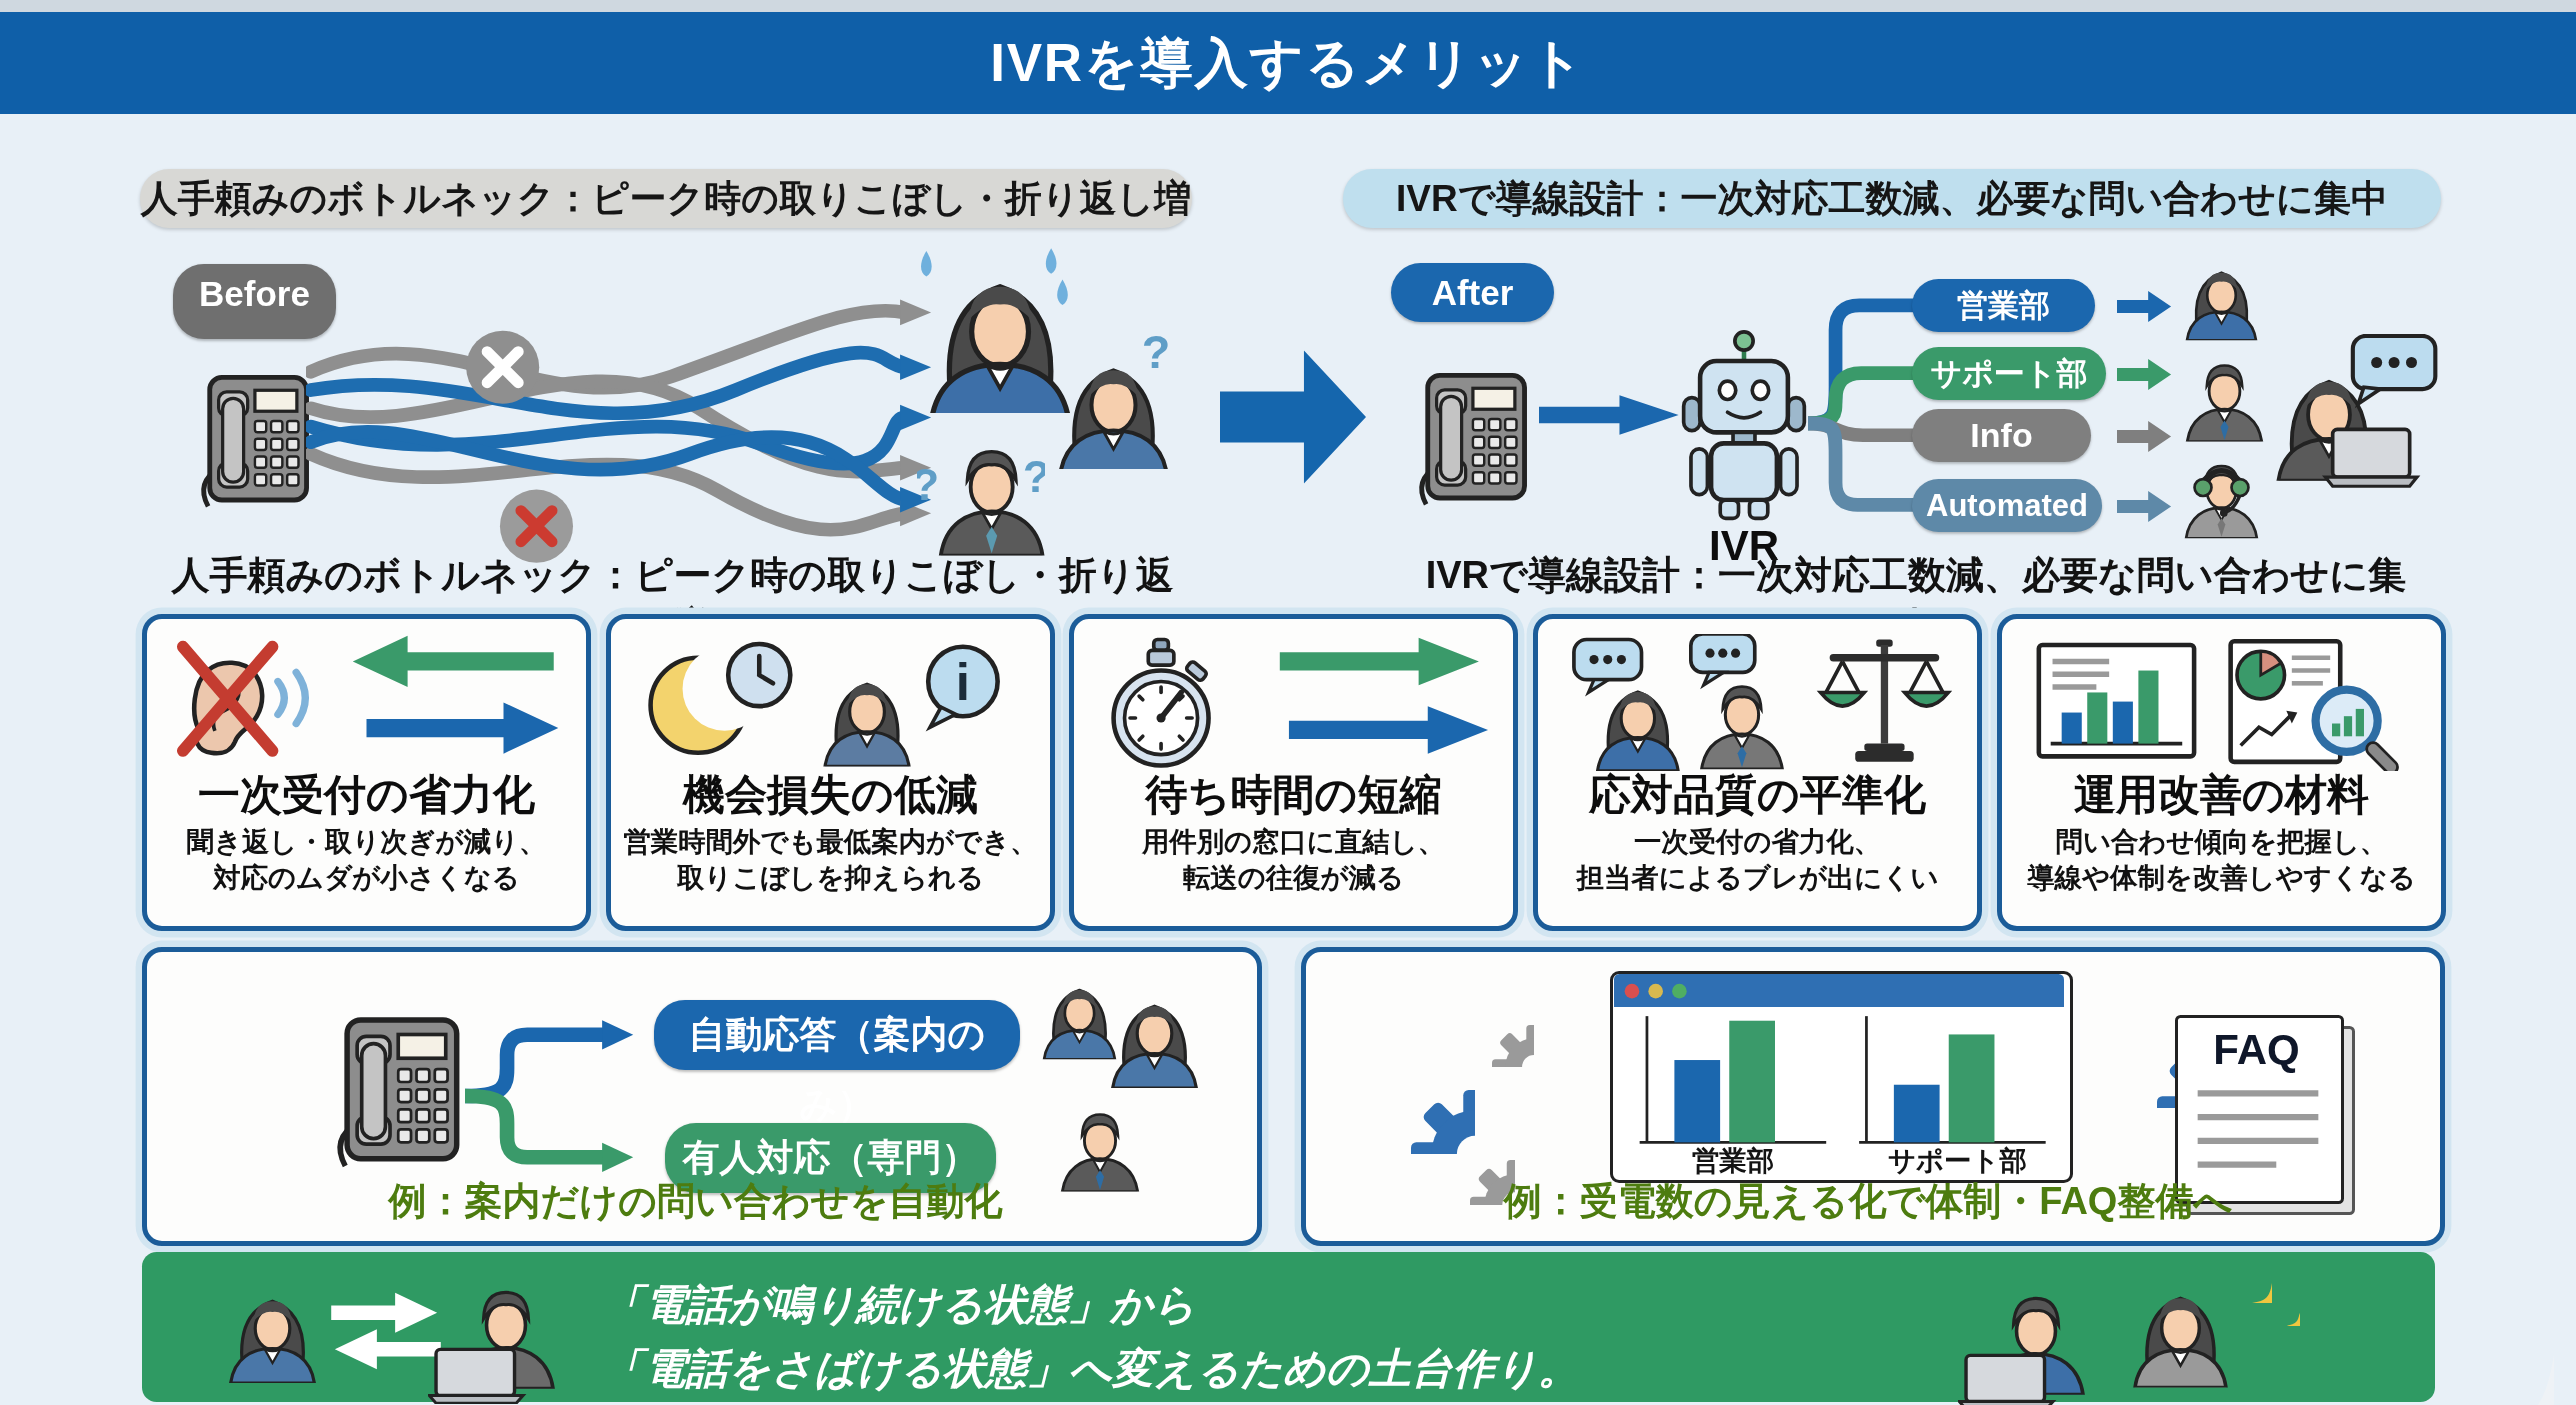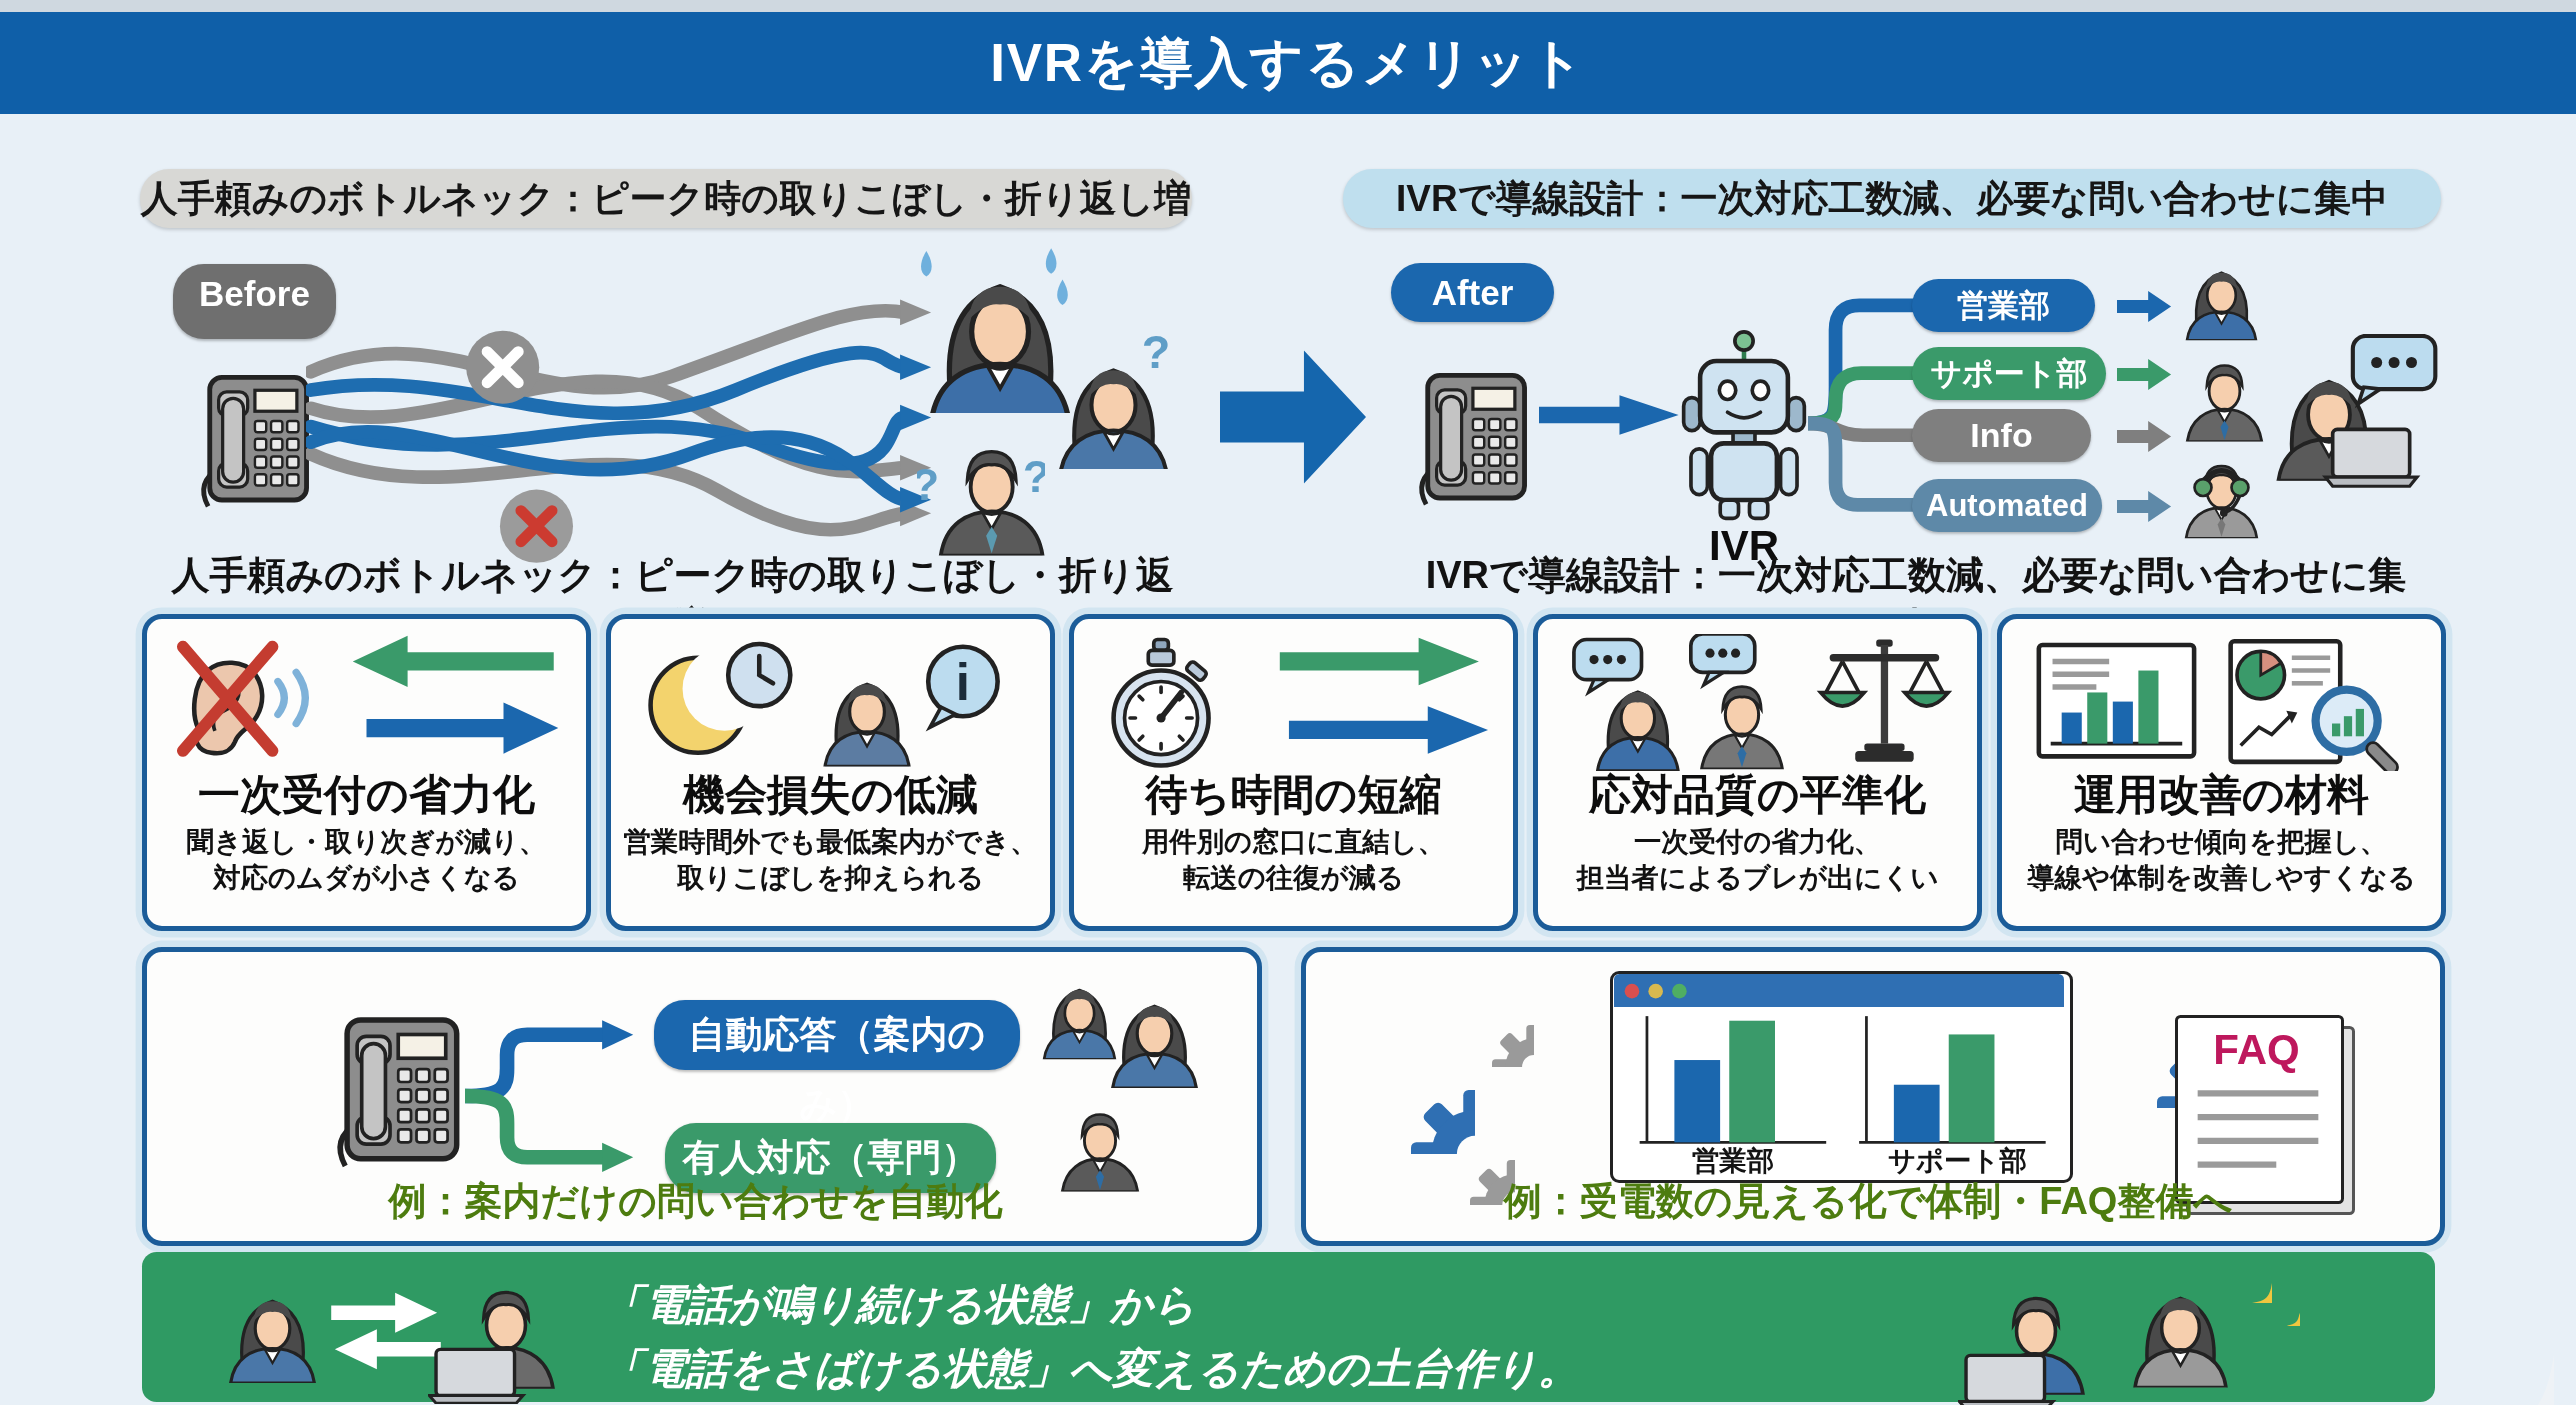--- a/index.html
+++ b/index.html
@@ -431,21 +431,21 @@
     <rect x="366" y="30" width="50" height="118" fill="#3a9a6a"></rect>
   </svg>
   <div class="abs" style="left:1637px;top:1131px;width:192px;text-align:center;font-size:27.4px;">営業部</div>
   <div class="abs" style="left:1857px;top:1131px;width:201px;text-align:center;font-size:27.4px;">サポート部</div>
 
   <svg class="abs" style="left:2093px;top:968px" width="128" height="128" viewBox="-60 -60 120 120">
       <use href="#gear" style="color:#2f6fb3"></use>
     </svg>
   <div class="abs" style="left:2186px;top:1014px;width:163px;height:183px;background:#e3e3e3;border:3.7px solid #555;border-radius:5.5px;"></div>
   <div class="abs" style="left:2175px;top:1003px;width:163px;height:183px;background:#fff;border:3.7px solid #222;border-radius:5.5px;"></div>
-  <div class="abs" style="left:2175px;top:1014px;width:163px;text-align:center;font-size:42px;color:#be185d;">FAQ</div>
+  <div class="abs" style="left:2175px;top:1014px;width:163px;text-align:center;font-size:42px;color:#0f172a;">FAQ</div>
   <svg class="abs" style="left:2194px;top:1072px" width="128" height="101" viewBox="0 0 140 110">
     <g stroke="#9a9a9a" stroke-width="7">
         <line x1="4" y1="10" x2="136" y2="10"></line>
         <line x1="4" y1="36" x2="136" y2="36"></line>
         <line x1="4" y1="62" x2="136" y2="62"></line>
         <line x1="4" y1="88" x2="90" y2="88"></line>
       </g>
   </svg>
   <div class="abs xcaption" style="left:1310px;top:1164px;width:1116px;">例：受電数の見える化で体制・FAQ整備へ</div>
 

